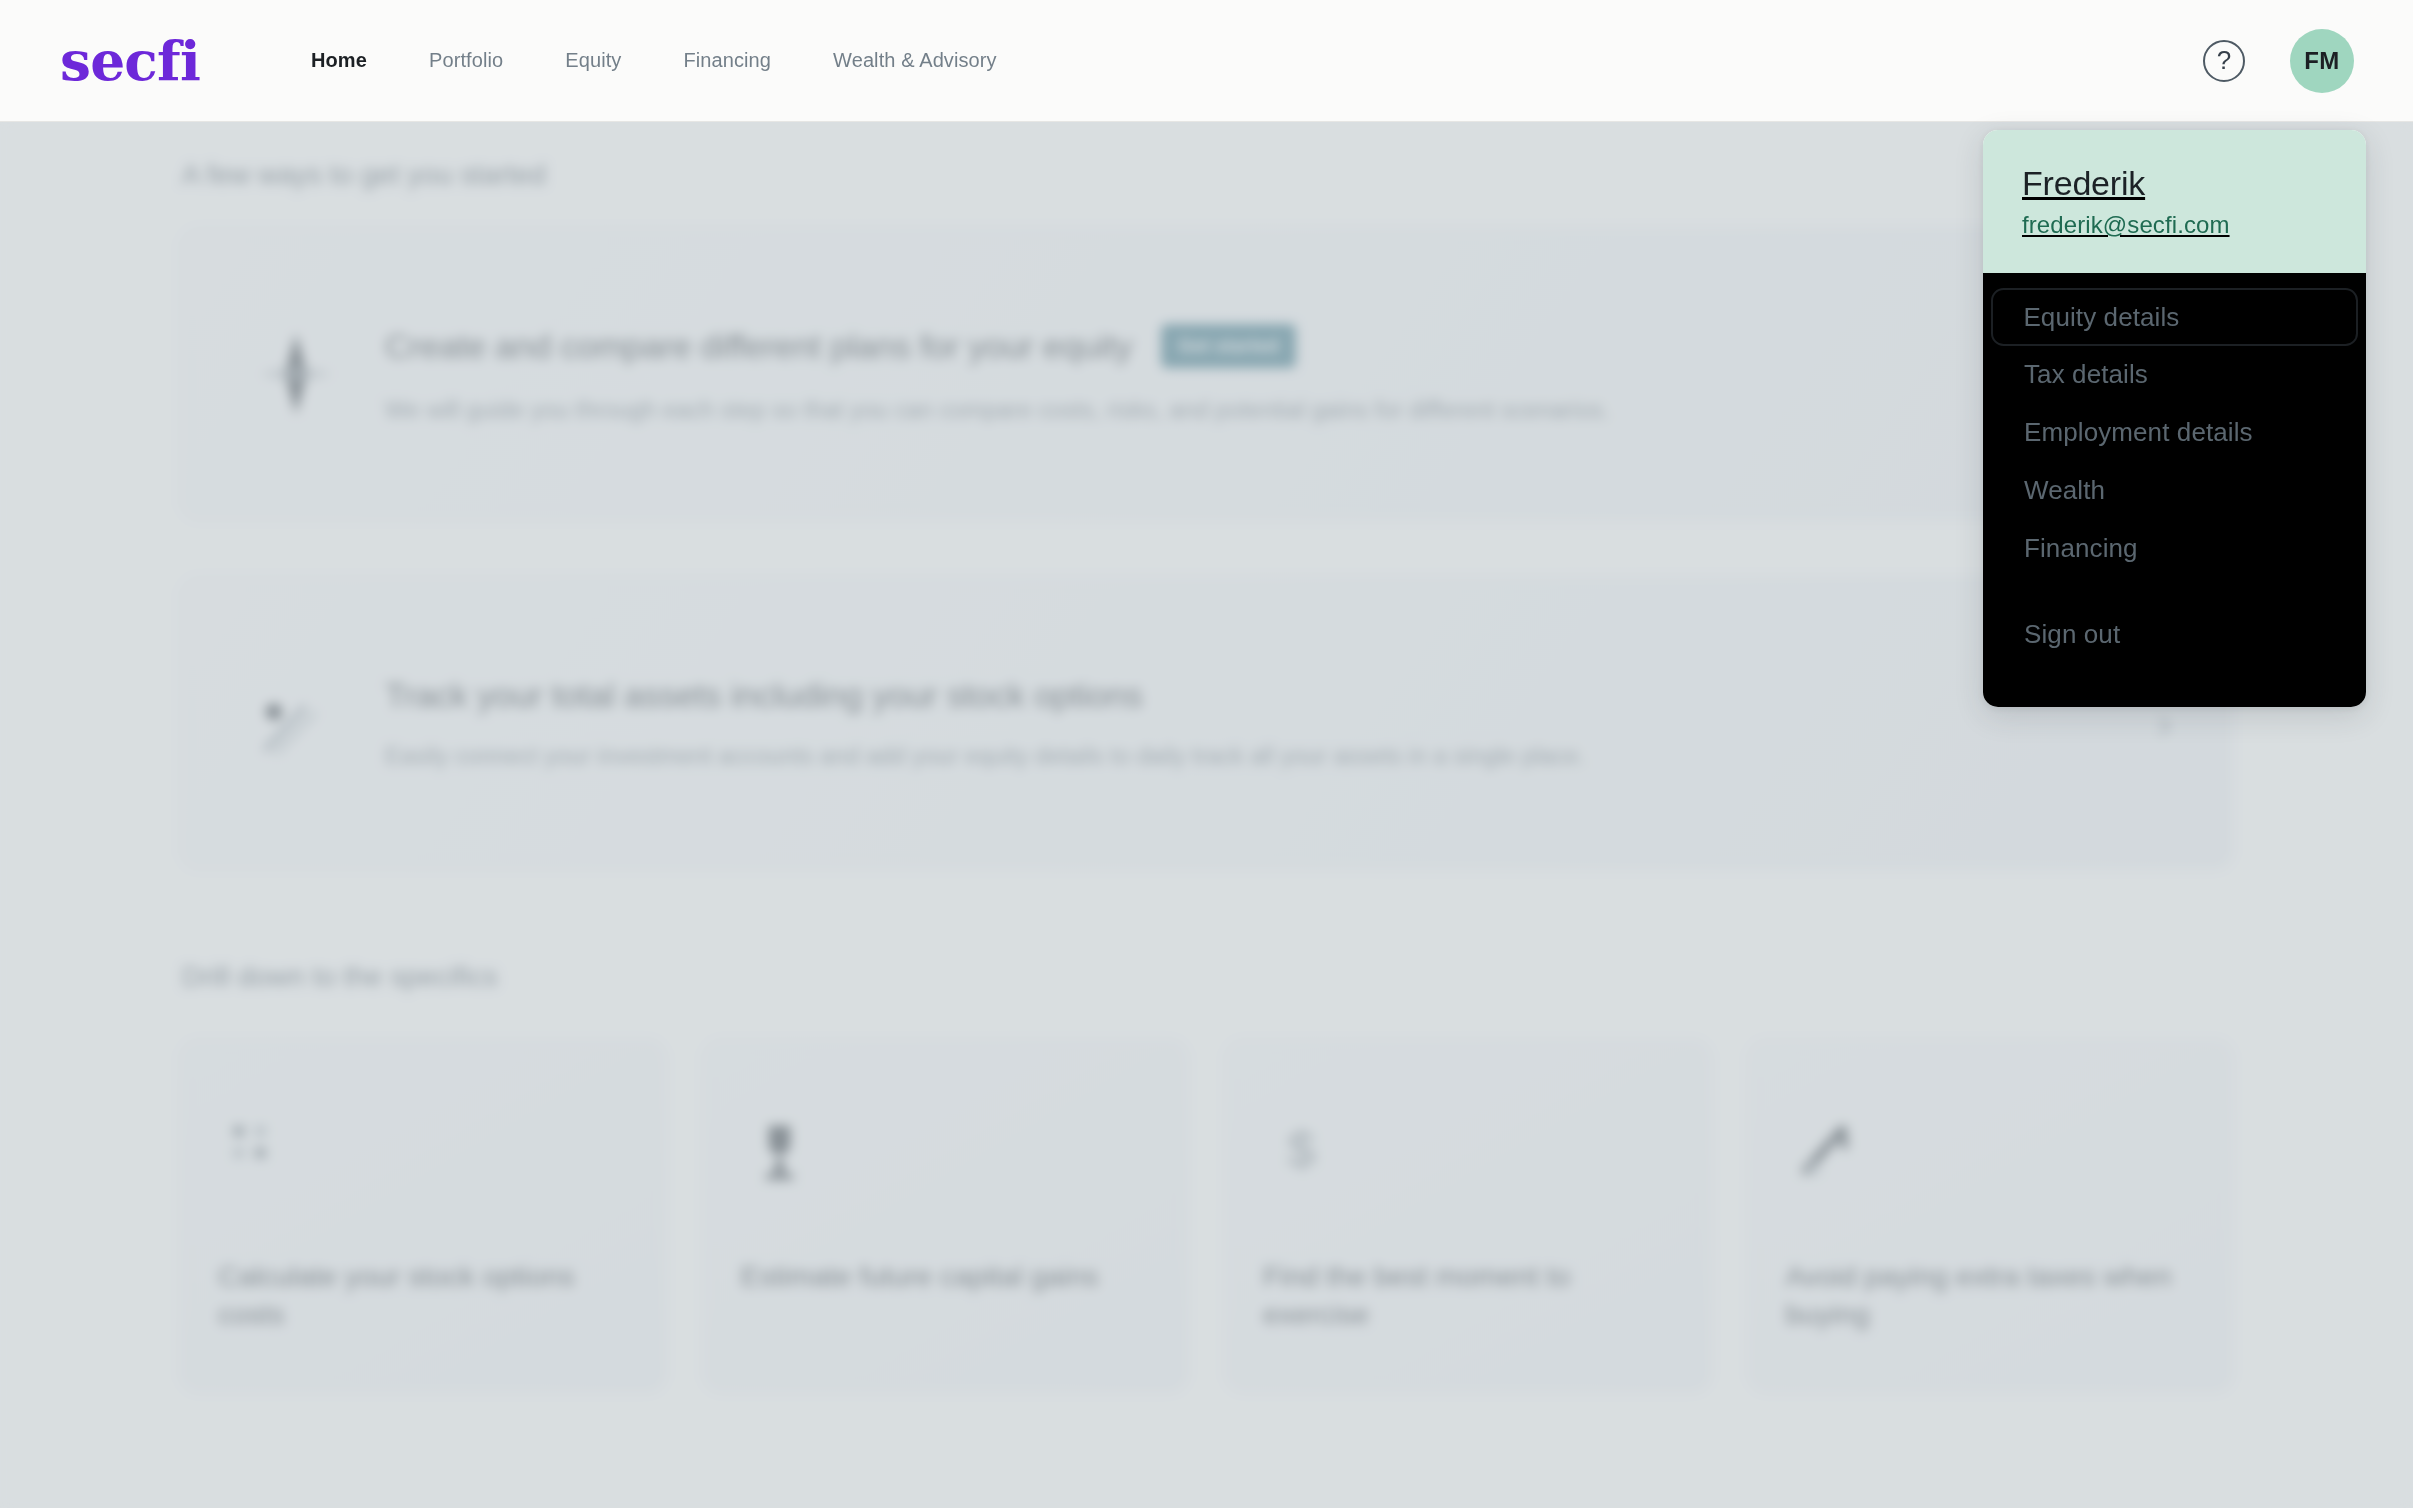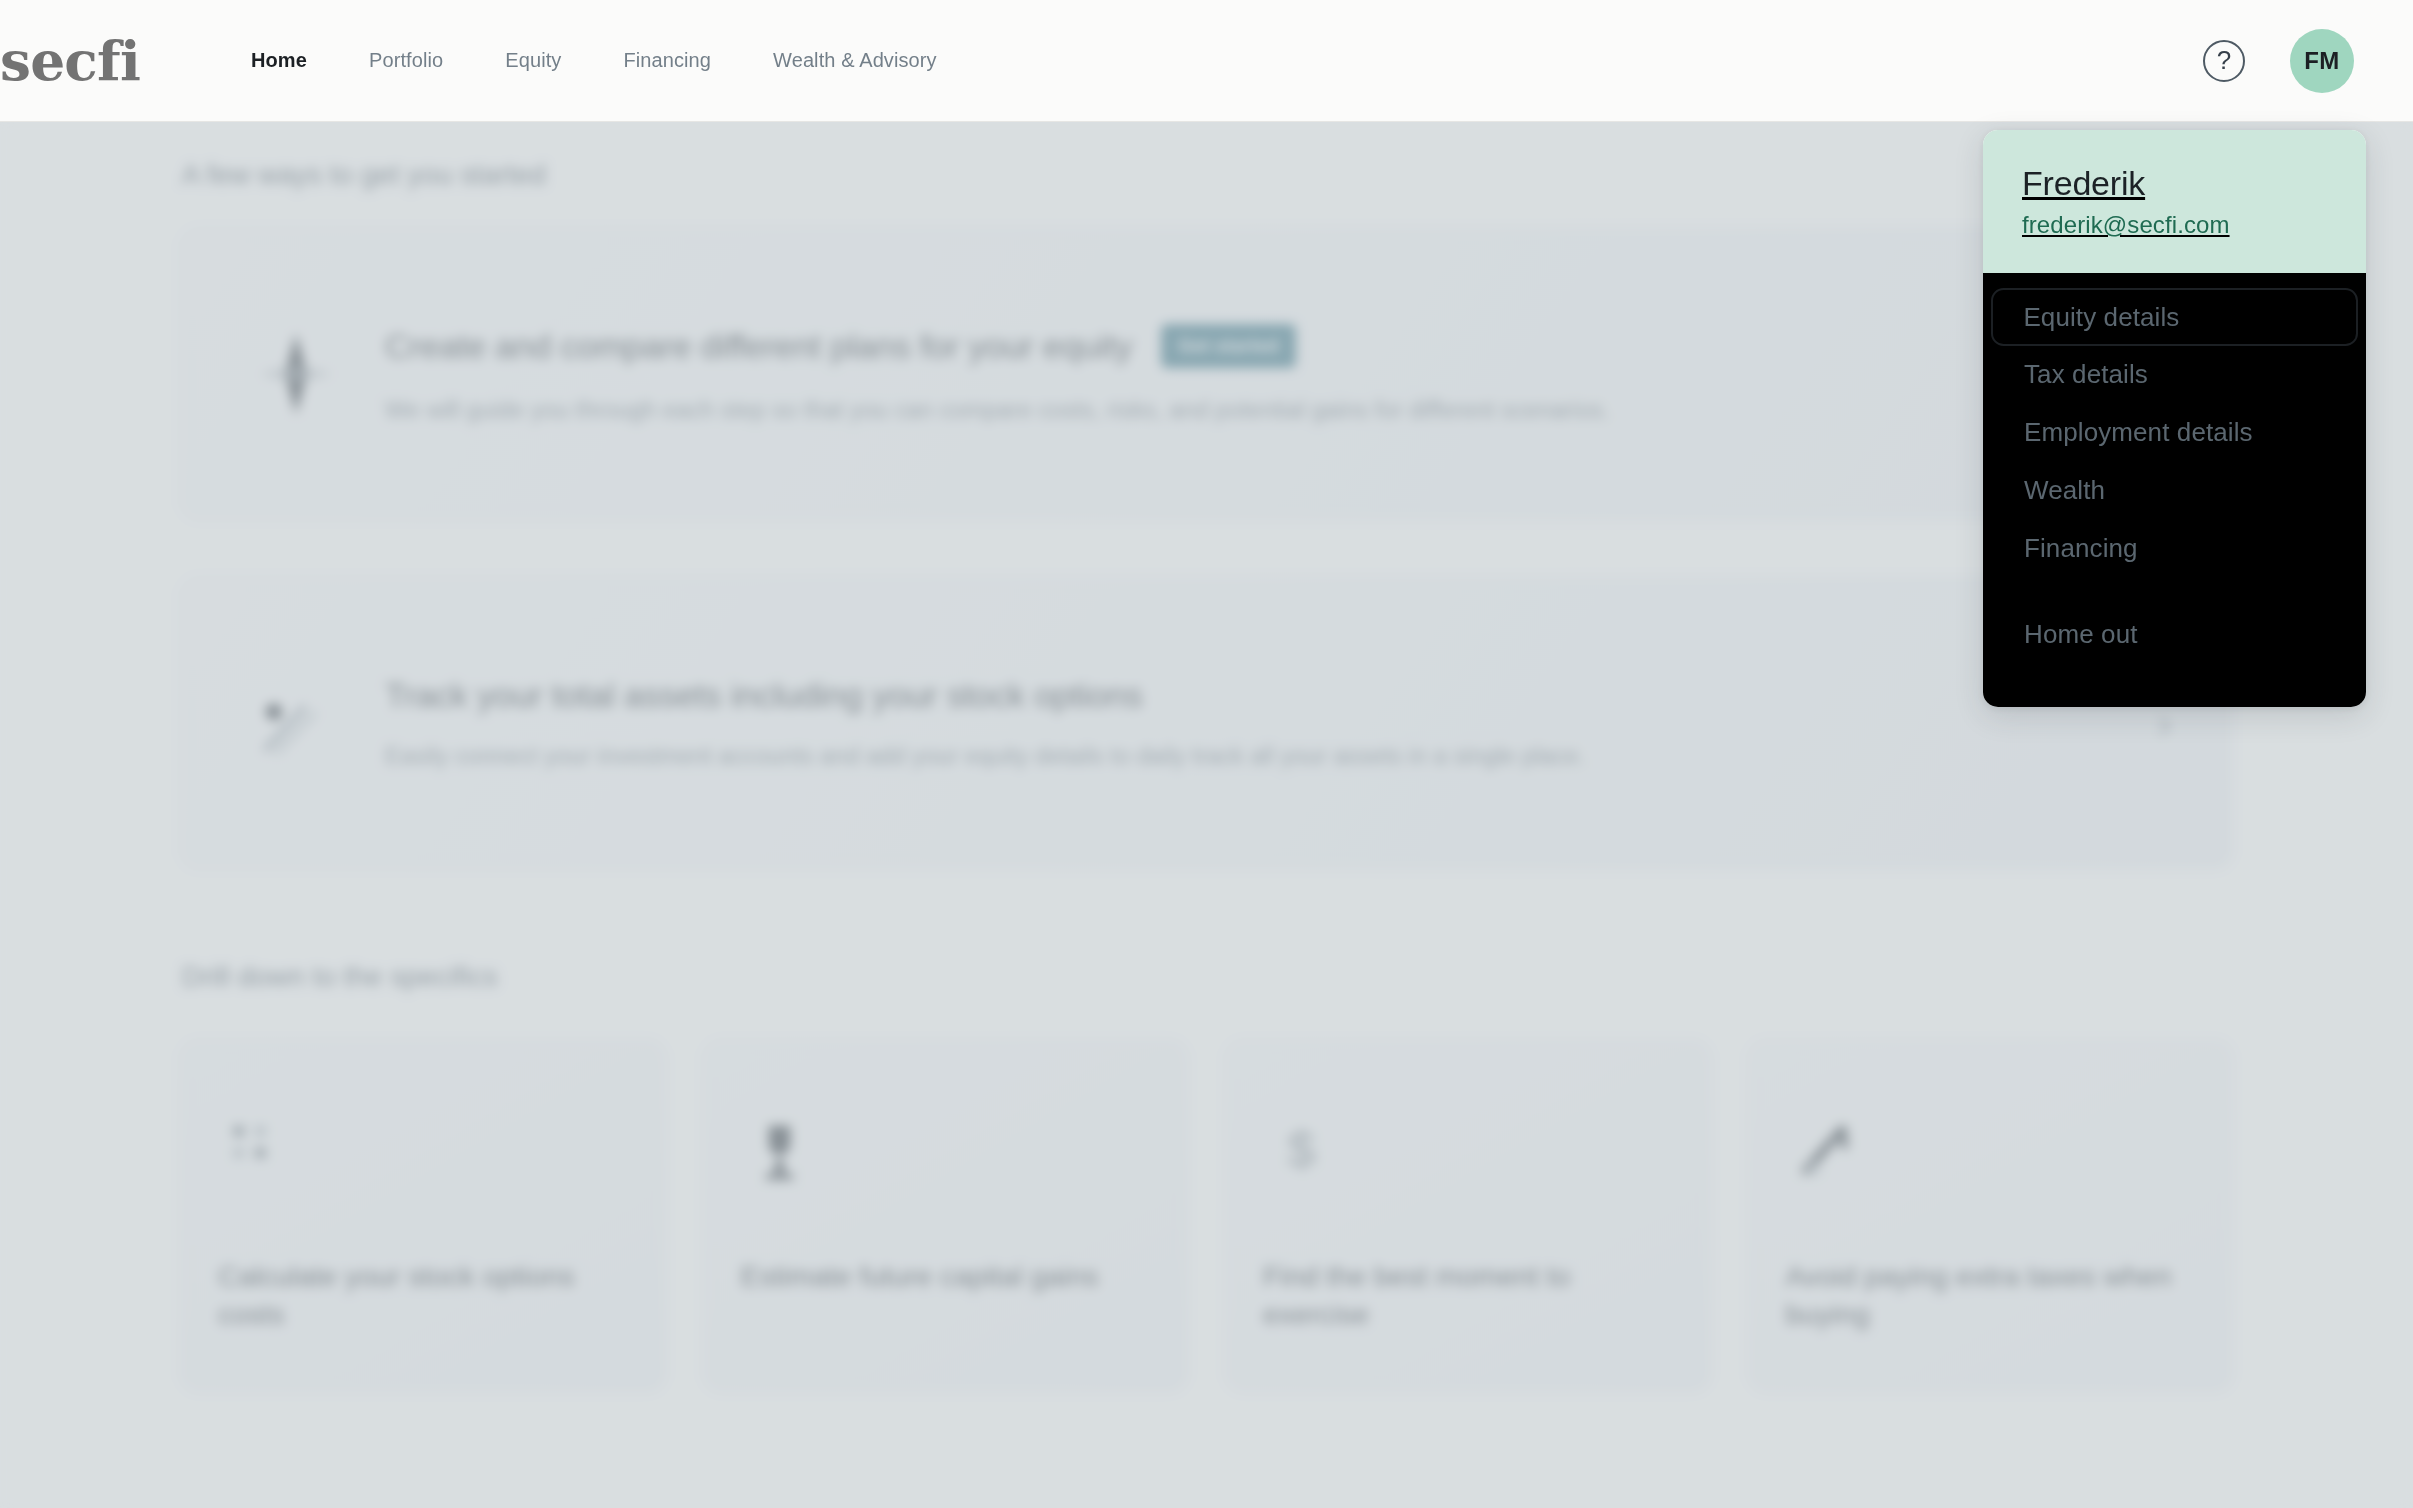--- a/index.html
+++ b/index.html
@@ -31,25 +31,26 @@
     top: 0; left: 0;
     width: 2413px;
     height: 122px;
     background: #fbfbfa;
     border-bottom: 0.8px solid #e6e6e4;
     display: flex;
     align-items: center;
     z-index: 40;
   }
   .brand {
+    margin-left: 60px;
     font-family: "DejaVu Serif", "Liberation Serif", serif;
     font-size: 55px;
     font-weight: 700;
     letter-spacing: -0.8px;
-    color: #737373;
+    color: #6d28d9;
     line-height: 1;
     user-select: none;
   }
   .nav-links {
     display: flex;
     align-items: center;
     margin-left: 80px;
     gap: 0;
   }
   .nav-link {
@@ -385,19 +386,19 @@
       <div class="pm-name">Frederik</div>
       <div class="pm-email">frederik@secfi.com</div>
     </div>
 
     <div class="pm-list">
       <div class="pm-item focused">Equity details</div>
       <div class="pm-item">Tax details</div>
       <div class="pm-item">Employment details</div>
       <div class="pm-item">Wealth</div>
       <div class="pm-item">Financing</div>
-      <div class="pm-item signout">Home out</div>
+      <div class="pm-item signout">Sign out</div>
     </div>
 
   </div>
 
 </div>
 
 
 </body></html>

